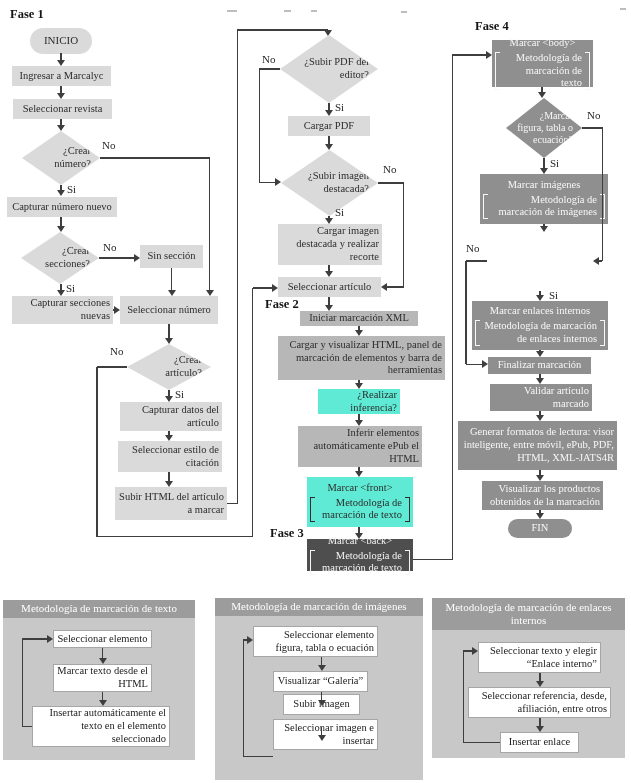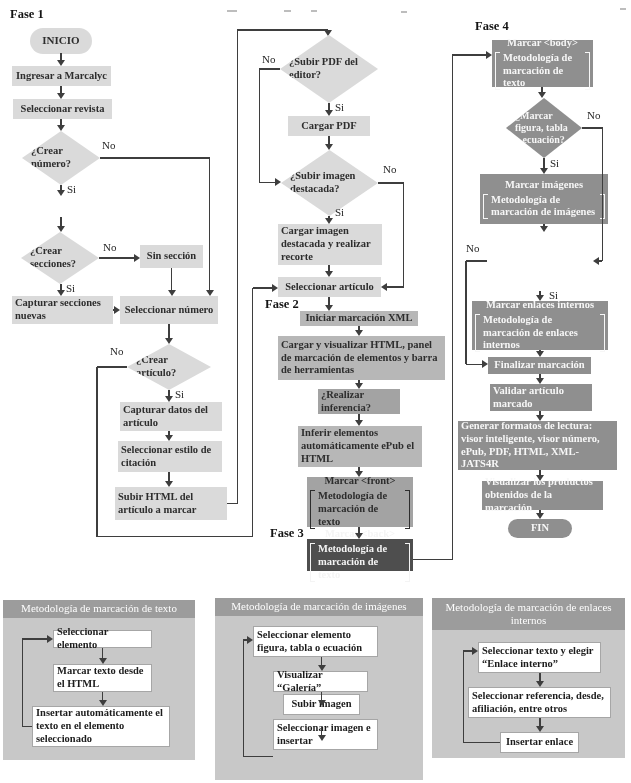--- a/index.html
+++ b/index.html
@@ -1,23 +1,23 @@
 <!DOCTYPE html>
 <html><head>
 <meta charset="utf-8">
 <style>
   html,body{margin:0;padding:0;background:#fff;}
   .canvas{position:relative;width:631px;height:783px;background:#fff;overflow:hidden;
           font-family:"Liberation Serif","DejaVu Serif",serif;}
   .box{position:absolute;box-sizing:border-box;display:flex;flex-direction:column;
-       align-items:center;justify-content:center;text-align:left;
-       font-size:10.5px;line-height:1.22;color:#2d2d2d;padding:1px 3px;font-weight:bold;}
+       align-items:center;justify-content:center;text-align:right;
+       font-size:10.5px;line-height:1.22;color:#2d2d2d;padding:1px 3px;}
   .light{background:#dadada;}
   .medium{background:#b7b7b7;}
-  .front{background:#a3a3a3;}
+  .front{background:#5eead4;}
   .dark{background:#4e4e4e;color:#f4f4f4;}
   .p4{background:#8f8f8f;color:#f7f7f7;}
   .diamond{clip-path:polygon(50% 0,100% 50%,50% 100%,0 50%);padding:0 9px;}
   .stadium{border-radius:14px;}
   .step{background:#ffffff;border:1px solid #a6a6a6;color:#1c1c1c;}
   .bt{font-size:10.5px;}
   .subwrap{display:flex;align-items:stretch;gap:3px;margin-top:2px;}
   .brk{width:4px;flex:0 0 4px;}
   .brk.bl{border-left:1.6px solid currentColor;border-top:1.6px solid currentColor;border-bottom:1.6px solid currentColor;}
   .brk.br{border-right:1.6px solid currentColor;border-top:1.6px solid currentColor;border-bottom:1.6px solid currentColor;}
@@ -46,20 +46,21 @@
 
   <span class="phase" style="left:10px;top:7px">Fase 1</span>
   <span class="phase" style="left:265px;top:297px">Fase 2</span>
   <span class="phase" style="left:270px;top:526px">Fase 3</span>
   <span class="phase" style="left:475px;top:19px">Fase 4</span>
 
   <div class="box light stadium" style="left:30px;top:28px;width:62px;height:26px;font-size:11px">INICIO</div>
   <div class="box light" style="left:12px;top:66px;width:99px;height:20px">Ingresar a Marcalyc</div>
   <div class="box light" style="left:13px;top:99px;width:99px;height:20px">Seleccionar revista</div>
   <div class="box light diamond" style="left:22px;top:131px;width:78px;height:54px">¿Crear número?</div>
+  <div class="box light" style="left:7px;top:197px;width:110px;height:20px">Capturar número nuevo</div>
   <div class="box light diamond" style="left:21px;top:232px;width:78px;height:52px">¿Crear secciones?</div>
   <div class="box light" style="left:140px;top:245px;width:63px;height:23px">Sin sección</div>
   <div class="box light" style="left:12px;top:296px;width:101px;height:28px">Capturar secciones nuevas</div>
   <div class="box light" style="left:120px;top:296px;width:98px;height:28px">Seleccionar número</div>
   <div class="box light diamond" style="left:127px;top:344px;width:84px;height:46px">¿Crear artículo?</div>
   <div class="box light" style="left:120px;top:402px;width:102px;height:29px">Capturar datos del artículo</div>
   <div class="box light" style="left:118px;top:441px;width:104px;height:31px">Seleccionar estilo de citación</div>
   <div class="box light" style="left:115px;top:487px;width:112px;height:33px">Subir HTML del artículo a marcar</div>
 
   <i class="ln" style="left:60.3px;top:53px;width:1.4px;height:8px"></i>
@@ -194,21 +195,21 @@
   <div class="box p4" style="left:472px;top:301px;width:136px;height:49px">
     <div class="bt">Marcar enlaces internos</div>
     <div class="subwrap">
         <i class="brk bl"></i>
         <span>Metodología de marcación de enlaces internos</span>
         <i class="brk br"></i>
       </div>
   </div>
   <div class="box p4" style="left:488px;top:357px;width:103px;height:17px">Finalizar marcación</div>
   <div class="box p4" style="left:490px;top:384px;width:102px;height:27px">Validar artículo marcado</div>
-  <div class="box p4" style="left:458px;top:421px;width:159px;height:49px">Generar formatos de lectura: visor inteligente, visor número, ePub, PDF, HTML, XML-JATS4R</div>
+  <div class="box p4" style="left:458px;top:421px;width:159px;height:49px">Generar formatos de lectura: visor inteligente, entre móvil, ePub, PDF, HTML, XML-JATS4R</div>
   <div class="box p4" style="left:482px;top:481px;width:121px;height:29px">Visualizar los productos obtenidos de la marcación</div>
   <div class="box p4 stadium" style="left:508px;top:519px;width:64px;height:19px">FIN</div>
 
   <i class="ln" style="left:541.3px;top:87px;width:1.4px;height:6px"></i>
     <i class="ah d" style="left:538px;top:92px"></i>
   <i class="ln" style="left:582px;top:127.3px;width:21px;height:1.4px"></i>
   <i class="ln" style="left:601.6px;top:128px;width:1.4px;height:133px"></i>
   <i class="ln" style="left:598px;top:260.3px;width:4px;height:1.4px"></i>
     <i class="ah l" style="left:593px;top:257px"></i>
   <span class="lbl" style="left:587px;top:109px">No</span>

